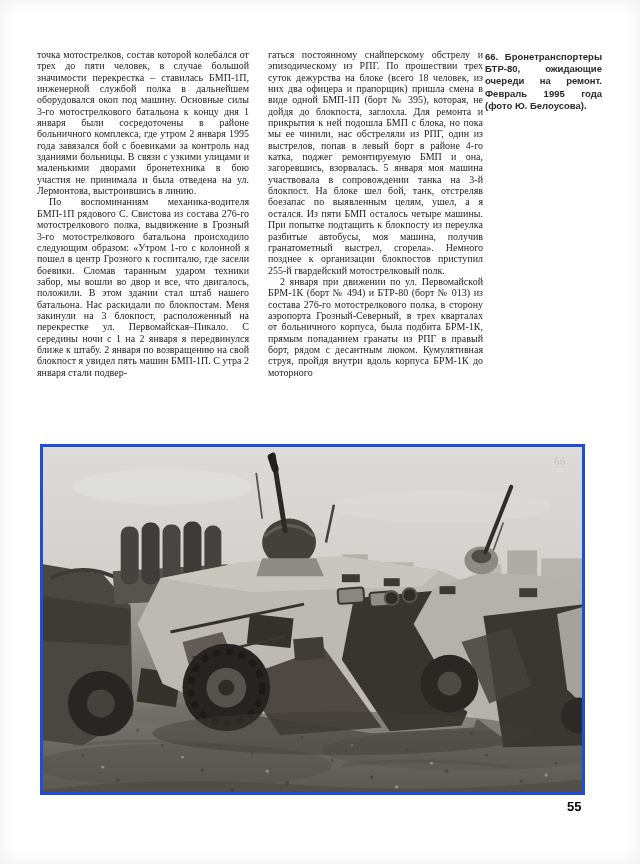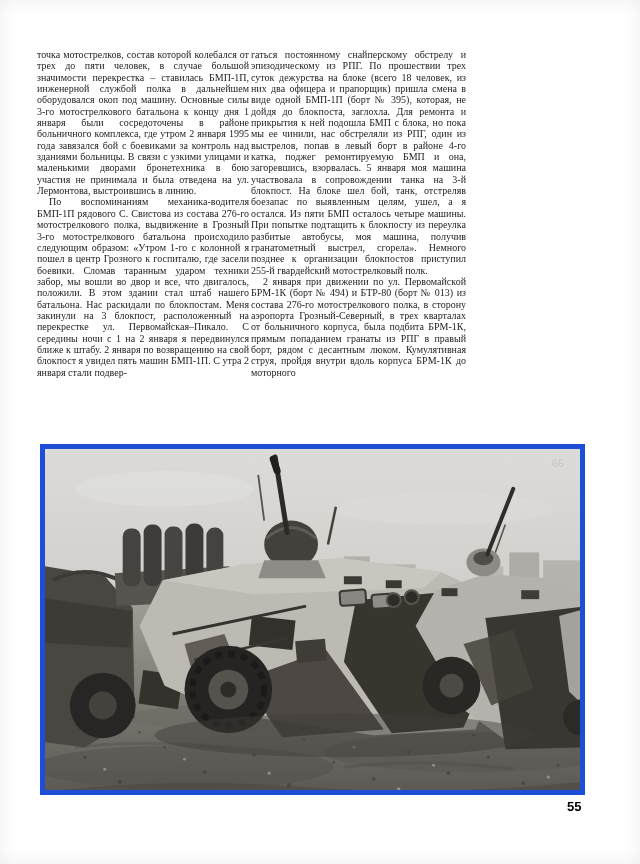--- a/index.html
+++ b/index.html
@@ -18,33 +18,33 @@
   .col{
     position:absolute;
     font-size:10px;
     line-height:11.35px;
     color:#1e1d1b;
     text-align:justify;
   }
   .col p{margin:0;}
   .col p + p{text-indent:12px;}
   .col1{left:37px;top:49px;width:212px;}
-  .col2{left:251px;top:49px;width:215px;}
+  .col2{left:268px;top:49px;width:215px;}
   .caption{
     position:absolute;left:485px;top:51px;width:117px;
     font-family:"Liberation Sans", sans-serif;
     font-weight:bold;
     font-size:9.5px;
     line-height:12.2px;
     color:#2b2a28;
     text-align:justify;
   }
   .photo{
     position:absolute;left:40px;top:444px;width:545px;height:351px;
-    border:5px solid #1d4ed8;
+    border:3px solid #1d4ed8;
     box-sizing:border-box;
     background:#d6d5d2;
     overflow:hidden;
   }
   .photo svg{display:block;width:543px;height:349px;}
   .photo-corner-label{
     position:absolute;
     right:16px;top:8px;
     font-family:"Liberation Sans", sans-serif;
     font-weight:bold;
@@ -68,20 +68,21 @@
   <div class="col col1">
     <p>точка мотострелков, состав которой колебался от трех до пяти человек, в случае большой значимости перекрестка – ставилась БМП-1П, инженерной службой полка в дальнейшем оборудовался окоп под машину. Основные силы 3-го мотострелкового батальона к концу дня 1 января были сосредоточены в районе больничного комплекса, где утром 2 января 1995 года завязался бой с боевиками за контроль над зданиями больницы. В связи с узкими улицами и маленькими дворами бронетехника в бою участия не принимала и была отведена на ул. Лермонтова, выстроившись в линию.</p>
     <p>По воспоминаниям механика-водителя БМП-1П рядового С. Свистова из состава 276-го мотострелкового полка, выдвижение в Грозный 3-го мотострелкового батальона происходило следующим образом: «Утром 1-го с колонной я пошел в центр Грозного к госпиталю, где засели боевики. Сломав таранным ударом техники забор, мы вошли во двор и все, что двигалось, положили. В этом здании стал штаб нашего батальона. Нас раскидали по блокпостам. Меня закинули на 3 блокпост, расположенный на перекрестке ул. Первомайская–Пикало. С середины ночи с 1 на 2 января я передвинулся ближе к штабу. 2 января по возвращению на свой блокпост я увидел пять машин БМП-1П. С утра 2 января стали подвер-</p>
   </div>
 
   <div class="col col2">
     <p>гаться постоянному снайперскому обстрелу и эпизодическому из РПГ. По прошествии трех суток дежурства на блоке (всего 18 человек, из них два офицера и прапорщик) пришла смена в виде одной БМП-1П (борт № 395), которая, не дойдя до блокпоста, заглохла. Для ремонта и прикрытия к ней подошла БМП с блока, но пока мы ее чинили, нас обстреляли из РПГ, один из выстрелов, попав в левый борт в районе 4-го катка, поджег ремонтируемую БМП и она, загоревшись, взорвалась. 5 января моя машина участвовала в сопровождении танка на 3-й блокпост. На блоке шел бой, танк, отстреляв боезапас по выявленным целям, ушел, а я остался. Из пяти БМП осталось четыре машины. При попытке подтащить к блокпосту из переулка разбитые автобусы, моя машина, получив гранатометный выстрел, сгорела». Немного позднее к организации блокпостов приступил 255-й гвардейский мотострелковый полк.</p>
     <p>2 января при движении по ул. Первомайской БРМ-1К (борт № 494) и БТР-80 (борт № 013) из состава 276-го мотострелкового полка, в сторону аэропорта Грозный-Северный, в трех кварталах от больничного корпуса, была подбита БРМ-1К, прямым попаданием гранаты из РПГ в правый борт, рядом с десантным люком. Кумулятивная струя, пройдя внутри вдоль корпуса БРМ-1К до моторного</p>
   </div>
 
+  <div class="caption">66. Бронетранспортеры БТР-80, ожидающие очереди на ремонт. Февраль 1995 года (фото Ю. Белоусова).</div>
 
   <figure class="photo" style="margin:0">
     <svg viewBox="0 0 545 351" preserveAspectRatio="none">
       <defs>
         <linearGradient id="sky" x1="0" y1="0" x2="0" y2="1">
           <stop offset="0" stop-color="#dcdbd8"></stop>
           <stop offset="1" stop-color="#cfcecb"></stop>
         </linearGradient>
         <linearGradient id="ground" x1="0" y1="0" x2="0" y2="1">
           <stop offset="0" stop-color="#a29f99"></stop>

